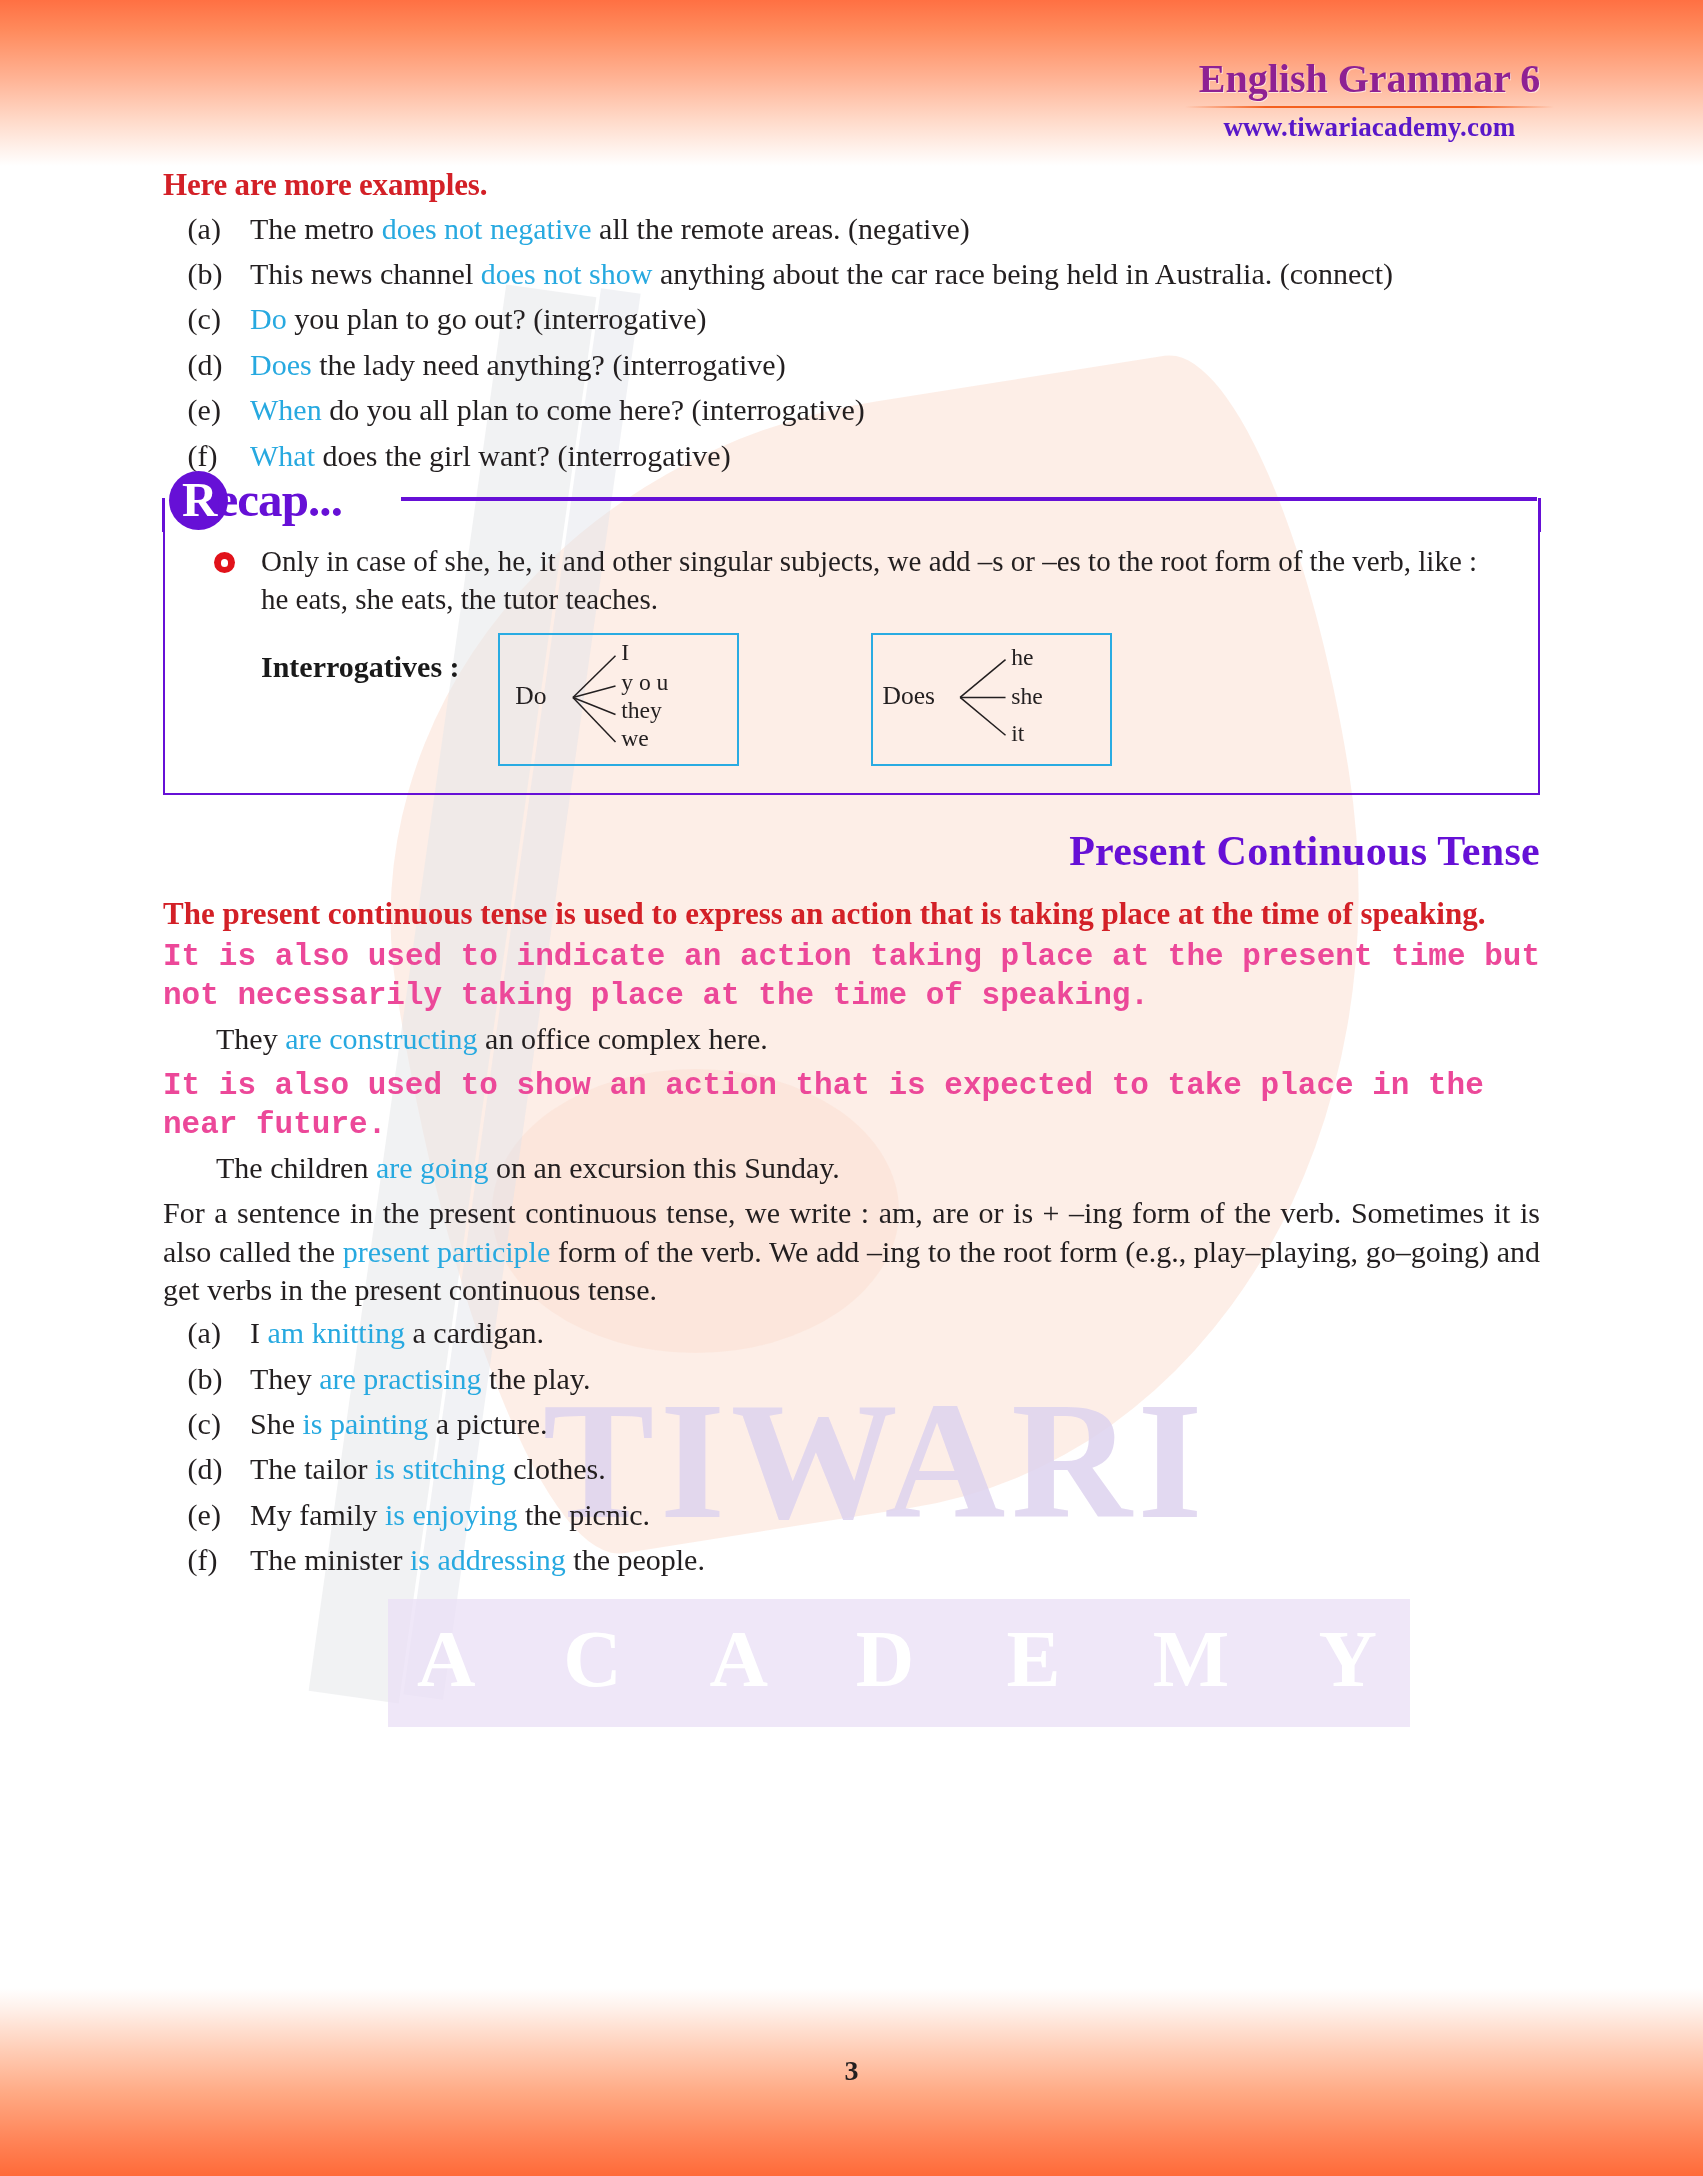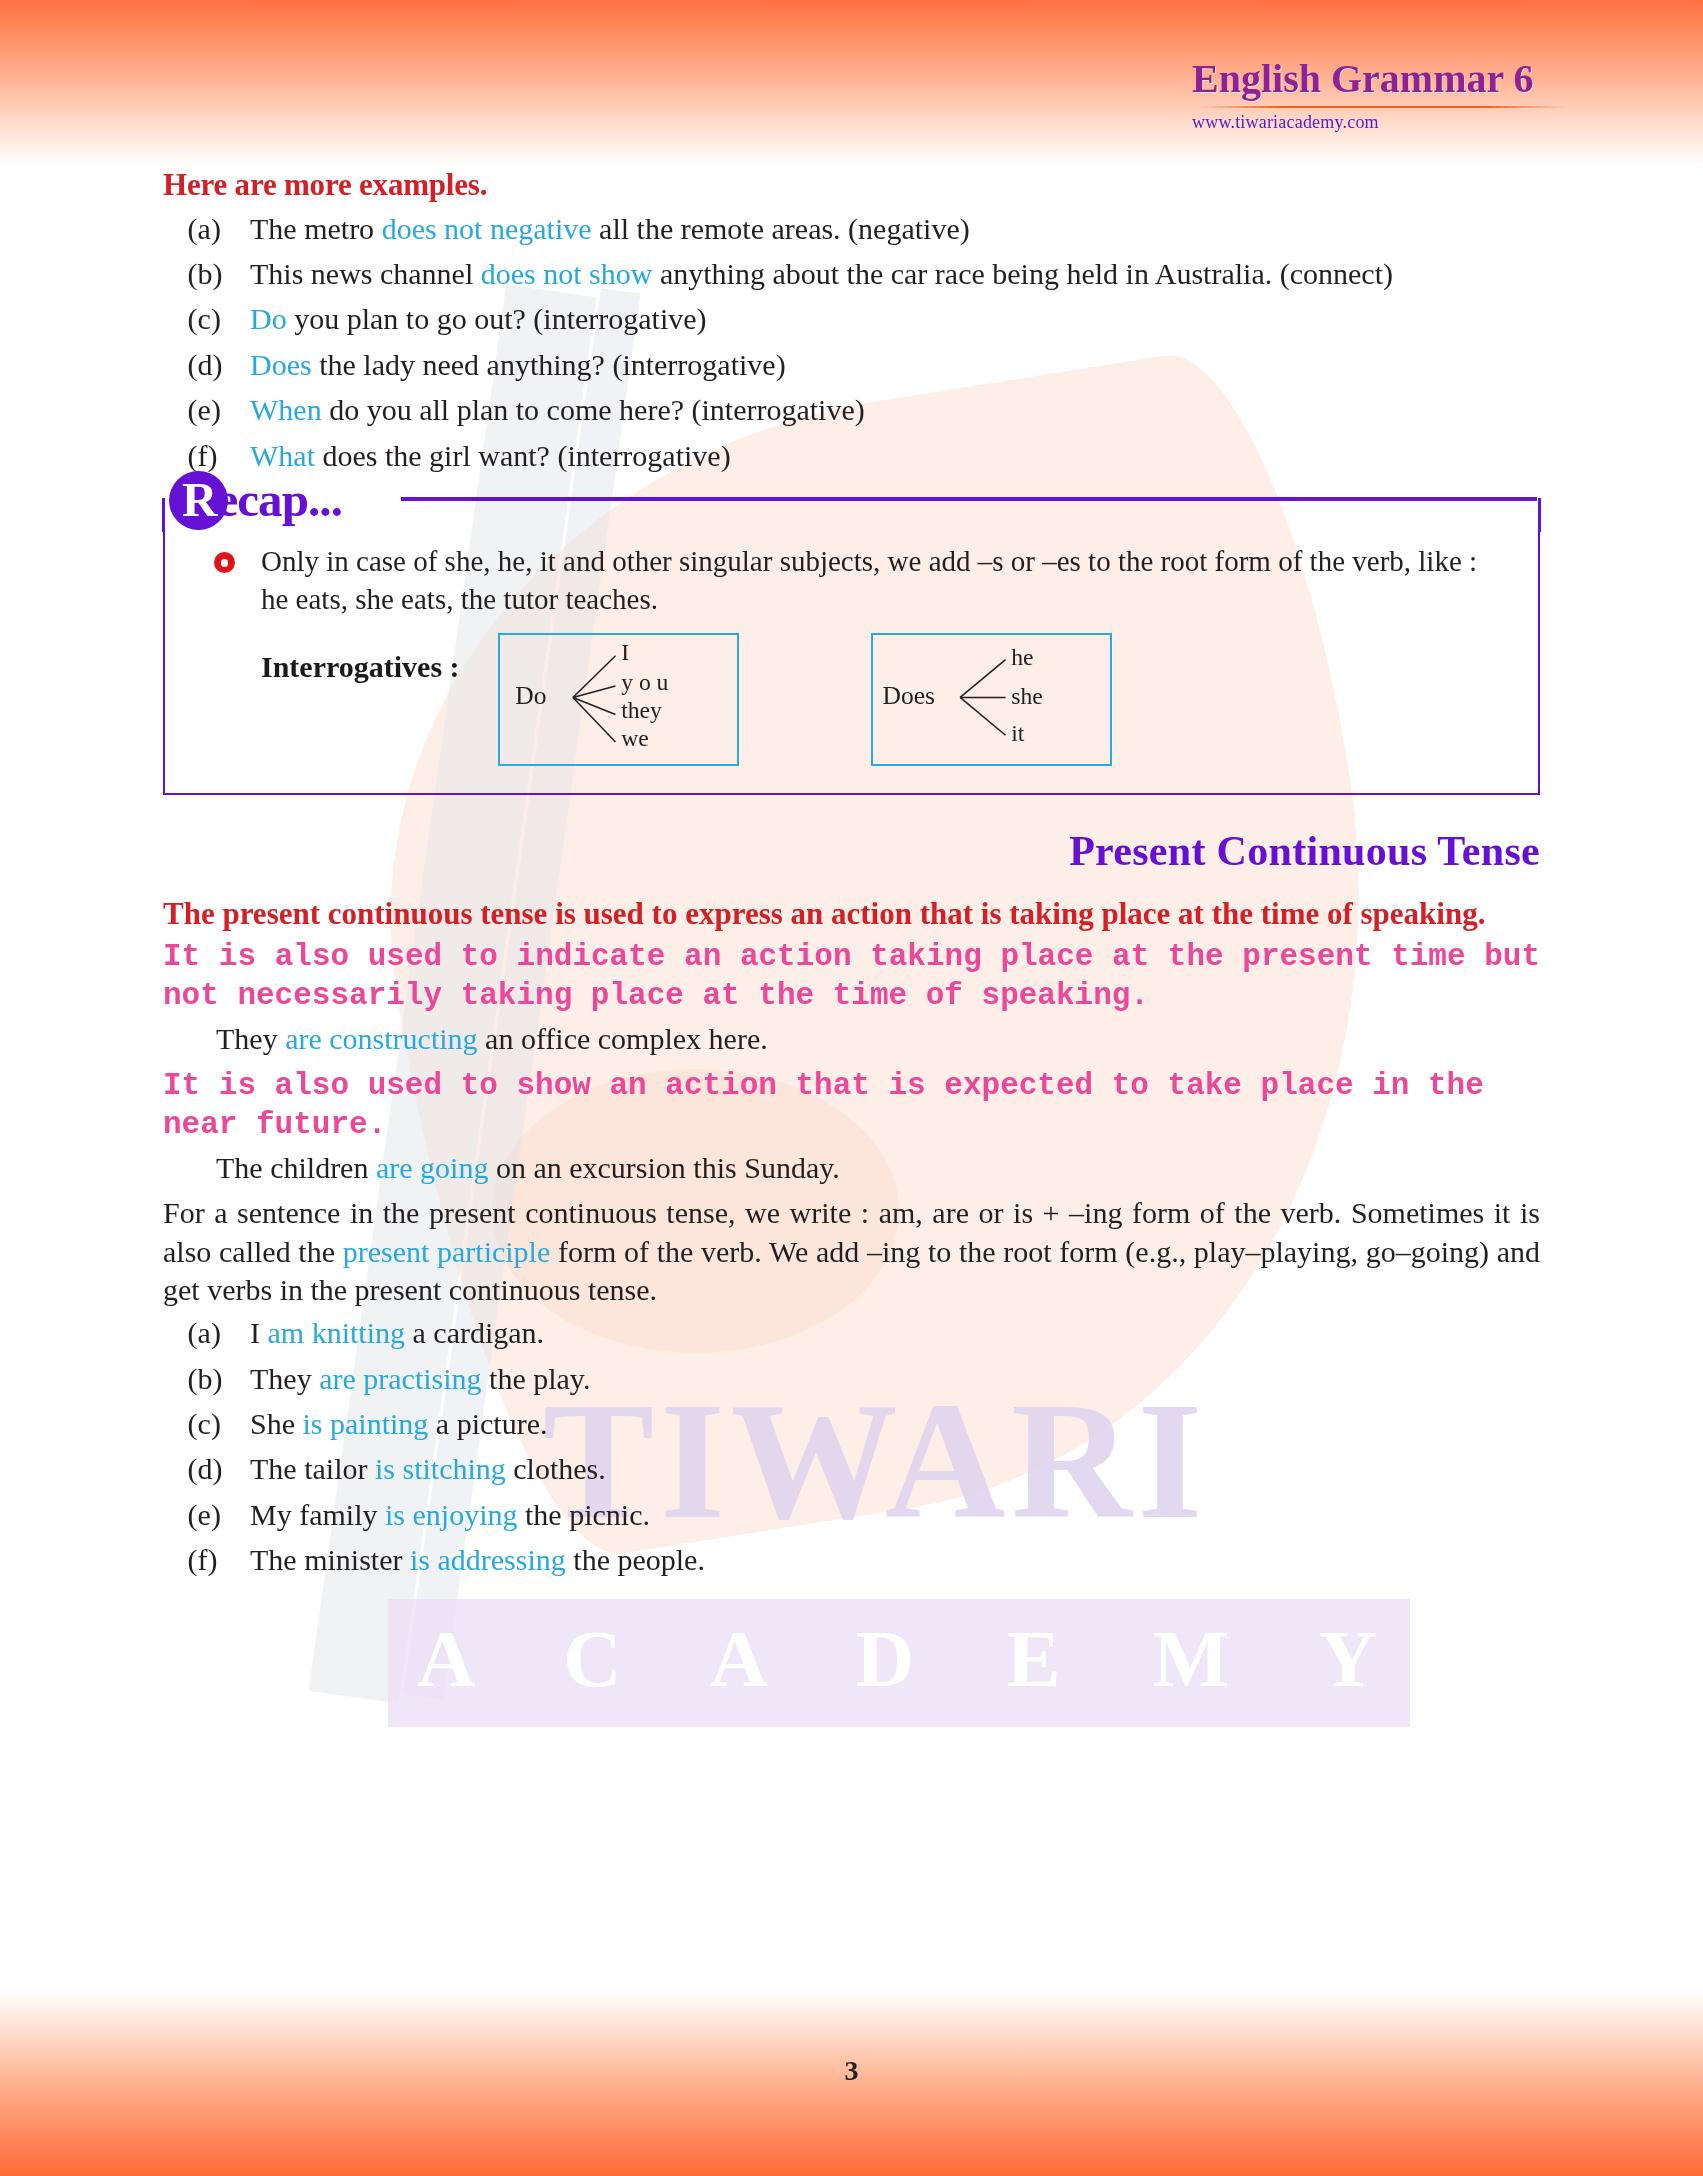--- a/index.html
+++ b/index.html
@@ -119,42 +119,43 @@
     height: 284px;
     border-radius: 50%;
     background: #fbe0d4;
     opacity: .55;
   }
 
   
   .header {
     position: absolute;
     z-index: 3;
-    right: 132px;
+    right: 144px;
     top: 57px;
+    text-align: center;
     width: 379px;
   }
   .header-title {
     font-family: "Liberation Serif", serif;
     font-weight: bold;
     font-size: 40px;
     color: #8e2193;
     line-height: 1.1;
     text-shadow: 0.9px 0.9px 0 rgba(255,255,255,.6);
   }
   .header-rule {
     margin: 4.7px auto 3.8px auto;
     width: 369px;
     height: 2.8px;
     background: linear-gradient(to right, rgba(255,120,60,0) 0%, #f4601f 22%, #f4601f 78%, rgba(255,120,60,0) 100%);
   }
   .header-url {
     font-family: "Liberation Serif", serif;
-    font-weight: normal;
-    font-size: 18px;
+    font-weight: bold;
+    font-size: 27px;
     color: #5918c9;
     letter-spacing: 0.2px;
   }
 
   
   .content {
     position: absolute;
     z-index: 3;
     left: 163px;
     top: 167px;

